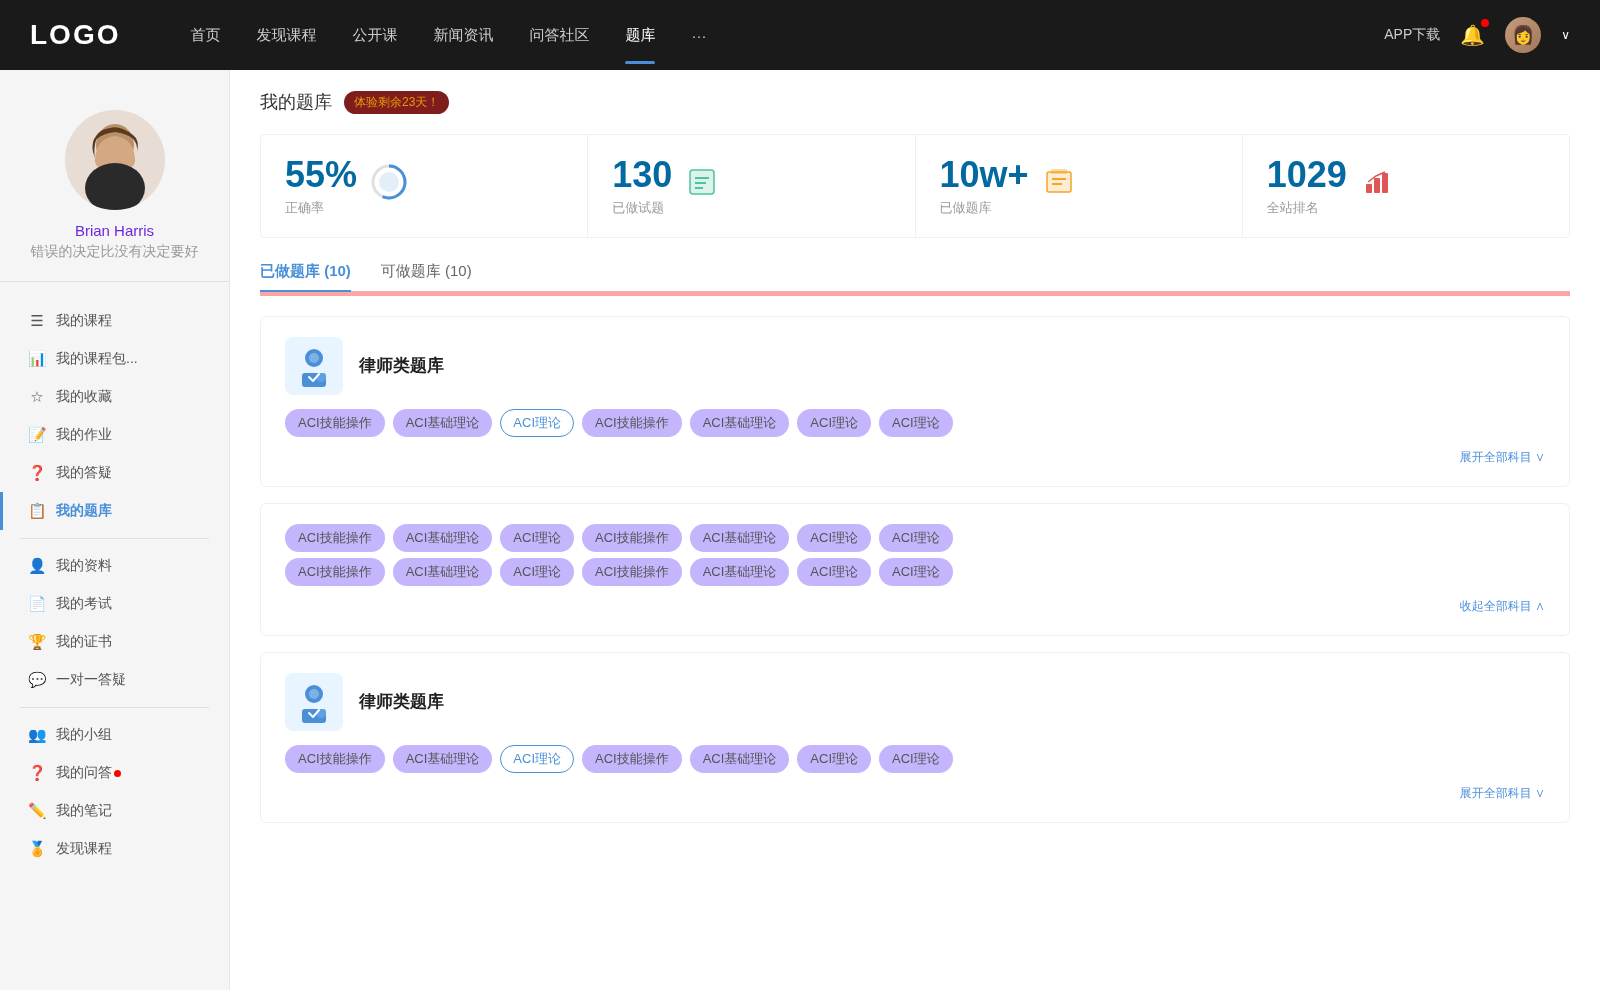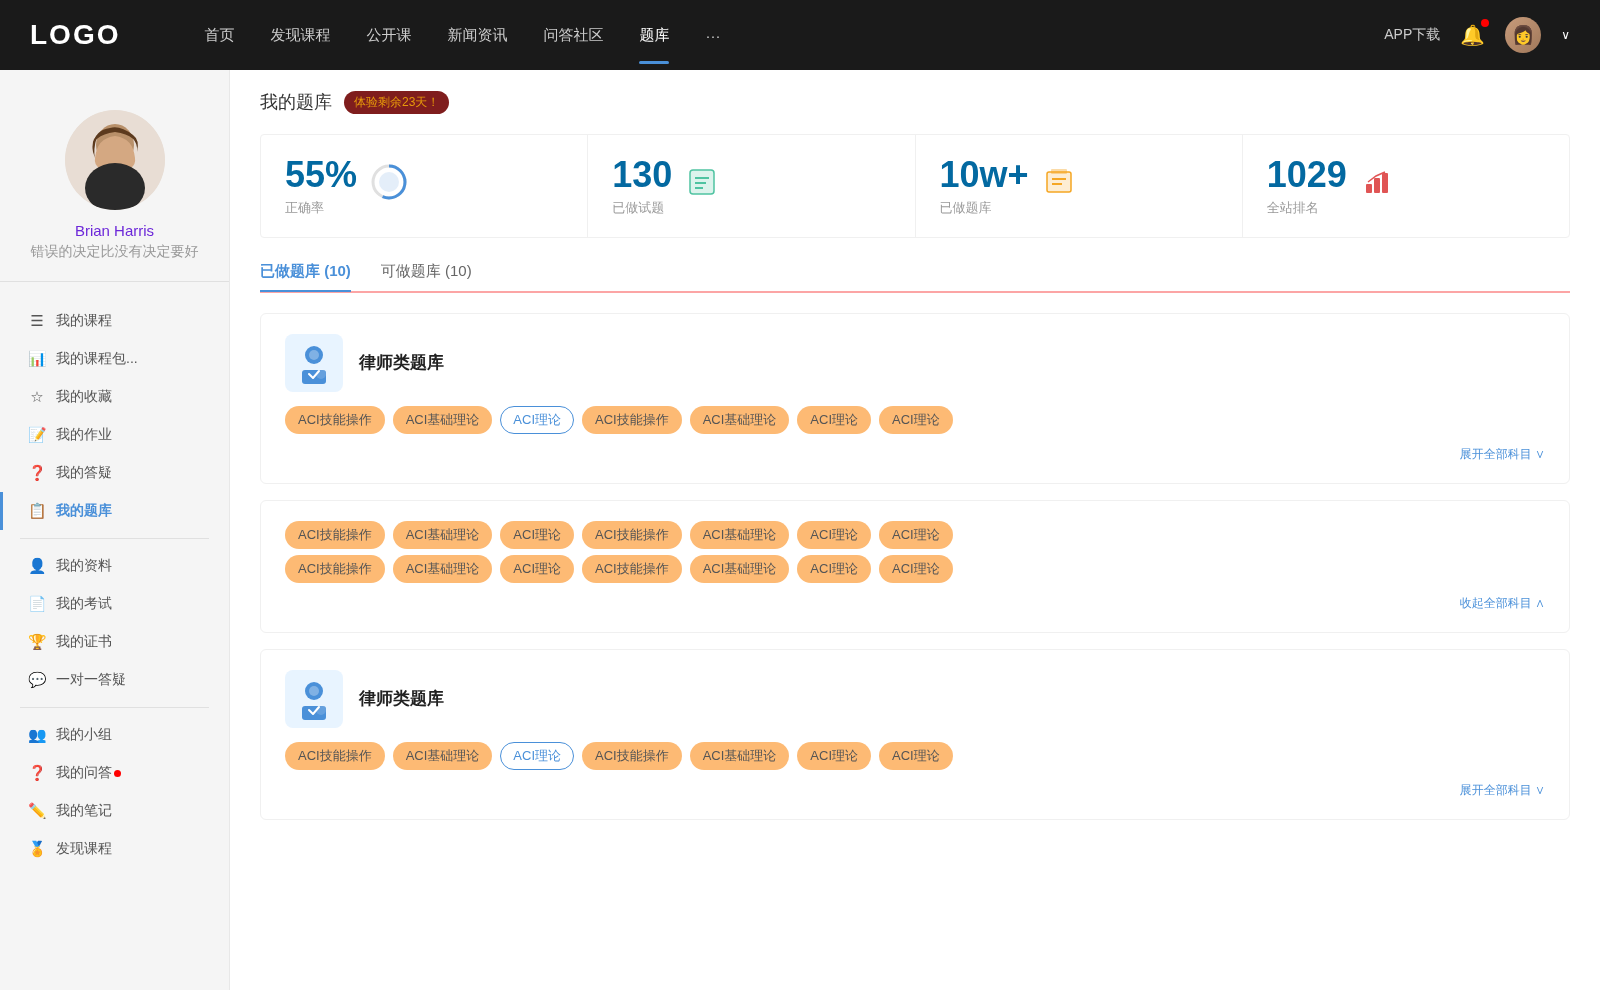--- a/index.html
+++ b/index.html
@@ -14,21 +14,21 @@
       padding: 0 30px;
       position: fixed;
       top: 0; left: 0; right: 0;
       z-index: 100;
     }
     .navbar-logo {
       color: white;
       font-size: 28px;
       font-weight: bold;
       letter-spacing: 2px;
-      margin-right: 66px;
+      margin-right: 52px;
       min-width: 90px;
     }
     .navbar-nav {
       display: flex;
       align-items: center;
       gap: 0;
       flex: 1;
     }
     .nav-item {
       color: #ccc;
@@ -254,21 +254,21 @@
     }
     .stat-icon {
       font-size: 26px;
     }
 
     
     .content-tabs {
       display: flex;
       gap: 30px;
       margin-bottom: 20px;
-      border-bottom: 2px solid #fca5a5;
+      border-bottom: 5px solid #fca5a5;
     }
     .tab-item {
       font-size: 15px;
       color: #666;
       padding-bottom: 10px;
       cursor: pointer;
       position: relative;
     }
     .tab-item.active {
       color: #4a90d9;
@@ -315,21 +315,21 @@
     .tags-row {
       display: flex;
       flex-wrap: wrap;
       gap: 8px;
       margin-bottom: 6px;
     }
     .tag {
       padding: 4px 12px;
       border-radius: 14px;
       font-size: 13px;
-      background: #fdba74;
+      background: #c4b5fd;
       color: #555;
       cursor: pointer;
       border: 1px solid transparent;
     }
     .tag.active {
       border: 1px solid #4a90d9;
       color: #4a90d9;
       background: white;
     }
     .expand-link {

